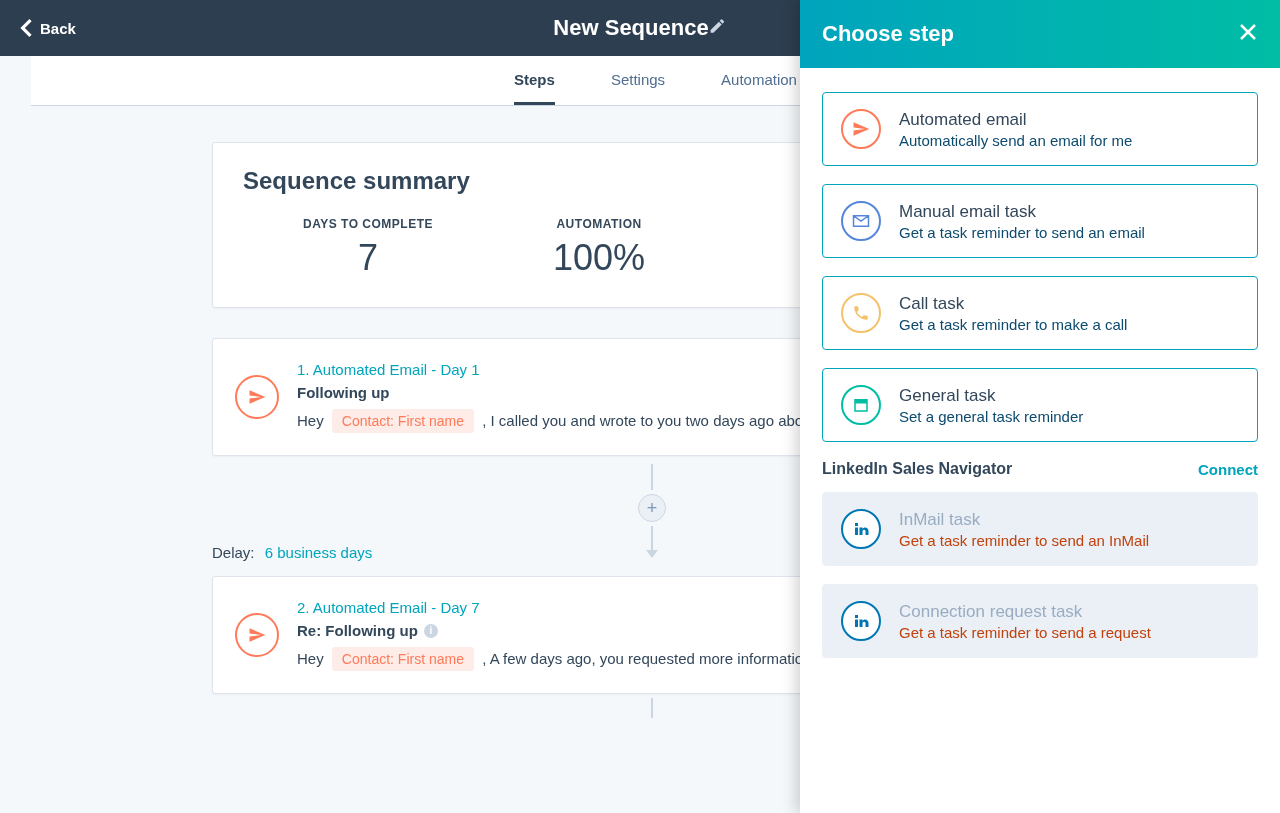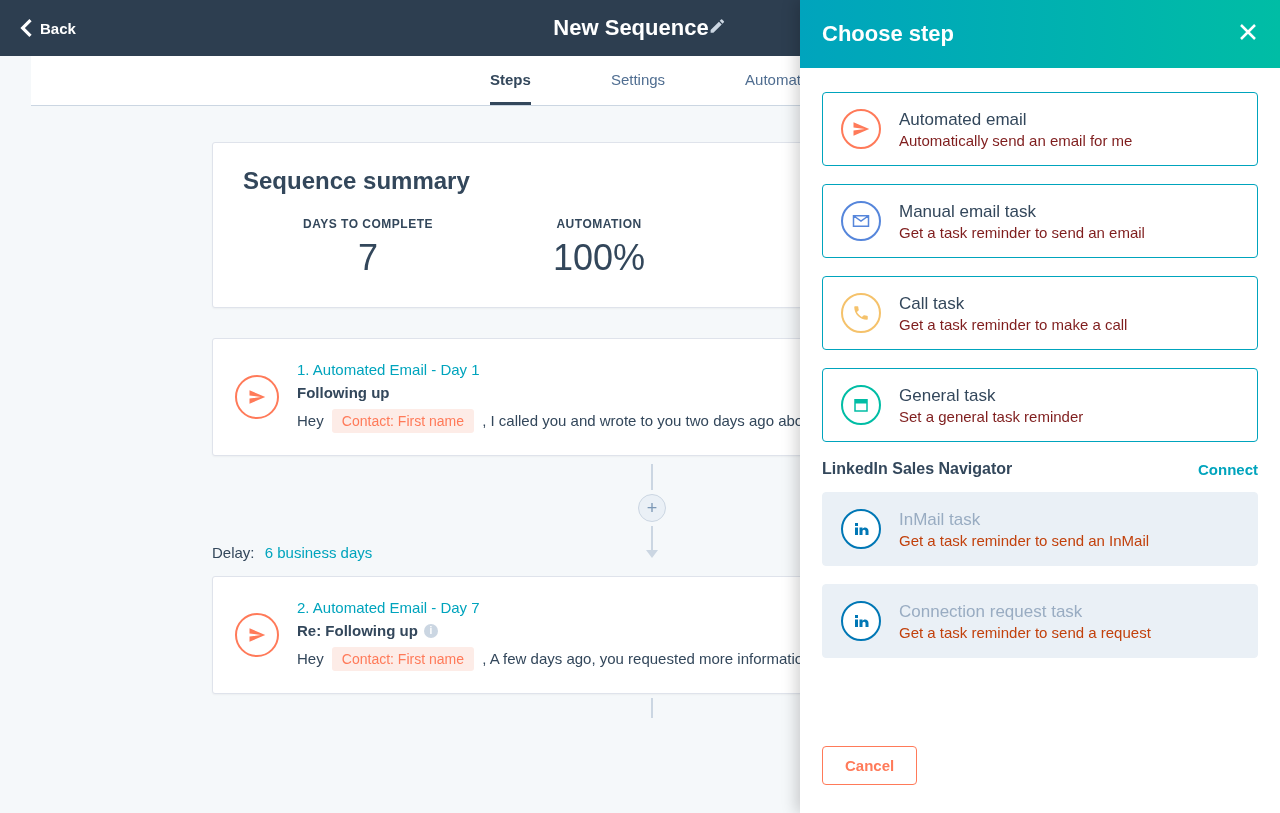--- a/index.html
+++ b/index.html
@@ -25,21 +25,21 @@
 
   
   .topbar{height:56px;background:var(--navy-dark);display:flex;align-items:center;color:#fff;position:relative;}
   .back-btn{display:flex;align-items:center;gap:8px;margin-left:20px;cursor:pointer;font-weight:600;font-size:15px;}
   .back-btn svg{width:12px;height:18px;}
   .title-wrap{position:absolute;left:50%;transform:translateX(-50%);display:flex;align-items:center;}
   .title-wrap h1{margin:0;font-size:22px;font-weight:600;color:#fff;}
   .title-wrap svg{width:18px;height:18px;fill:#cbd6e2;}
 
   
-  .tabbar{height:50px;background:#fff;border-bottom:1px solid var(--light-border);display:flex;justify-content:center;align-items:stretch;gap:80px;margin-left:31px;}
+  .tabbar{height:50px;background:#fff;border-bottom:1px solid var(--light-border);display:flex;justify-content:center;align-items:stretch;gap:56px;margin-left:31px;}
   .tab{display:flex;align-items:center;font-size:15px;color:#506e91;font-weight:500;border-bottom:3px solid transparent;cursor:pointer;}
   .tab.active{color:var(--navy);font-weight:600;border-bottom-color:var(--navy);}
 
   
   .main{position:absolute;left:0;right:0;top:106px;bottom:0;overflow:hidden;display:flex;justify-content:center;padding-left:24px;}
   .col{width:880px;padding-top:36px;}
 
   .card{background:#fff;border:1px solid #dfe3eb;border-radius:3px;padding:24px 30px 28px 30px;box-shadow:0 1px 2px rgba(0,0,0,0.04);}
   .summary h2{margin:0 0 22px 0;font-size:24px;font-weight:700;color:var(--text);}
   .stats{display:flex;gap:120px;padding-left:60px;}
@@ -76,21 +76,21 @@
   .panel{position:absolute;right:0;top:0;bottom:0;width:480px;background:#fff;box-shadow:-4px 0 14px rgba(0,0,0,0.18);display:flex;flex-direction:column;}
   .panel-head{height:68px;background:linear-gradient(90deg,#00a4bd 0%,#00bda5 100%);display:flex;align-items:center;justify-content:space-between;padding:0 22px;color:#fff;}
   .panel-head h2{margin:0;font-size:22px;font-weight:600;}
   .close-x{cursor:pointer;}
   .close-x svg{width:20px;height:20px;stroke:#fff;stroke-width:2.5;}
   .panel-body{flex:1;overflow:auto;padding:24px 22px 0 22px;}
   .opt{border:1.5px solid var(--teal);border-radius:4px;padding:16px 18px;display:flex;gap:18px;align-items:center;margin-bottom:18px;cursor:pointer;background:#fff;}
   .opt .ico{width:40px;height:40px;border-radius:50%;display:flex;align-items:center;justify-content:center;flex:none;}
   .opt .ico svg{width:18px;height:18px;}
   .opt-t{font-size:17px;font-weight:400;color:var(--text);margin-bottom:2px;}
-  .opt-d{font-size:15px;color:#7f1d1d;}
+  .opt-d{font-size:15px;color:#0c4a6e;}
   .ico.orange{border:2px solid var(--orange);}
   .ico.orange svg{fill:var(--orange);}
   .ico.blue{border:2px solid var(--blue);}
   .ico.blue svg{fill:var(--blue);}
   .ico.yellow{border:2px solid var(--yellow);}
   .ico.yellow svg{fill:var(--yellow);}
   .ico.mint{border:2px solid var(--mint);}
   .ico.mint svg{fill:var(--mint);}
   .li-head{display:flex;align-items:center;justify-content:space-between;margin:18px 0 14px 0;}
   .li-head span{font-size:16px;font-weight:700;}
@@ -294,16 +294,13 @@
             <path d="M4 4h4v4H4zM4 10h4v10H4zM10 10h4v2c.7-1.3 2-2 3.5-2 2.5 0 4.5 2 4.5 4.5V20h-4v-5c0-1-.8-2-2-2s-2 1-2 2v5h-4V10z"></path>
           </svg>
       </div>
       <div>
         <div class="opt-t">Connection request task</div>
         <div class="opt-d">Get a task reminder to send a request</div>
       </div>
     </div>
   </div>
 
-  <div class="panel-foot">
-    <button class="cancel">Cancel</button>
-  </div>
 </div>
 
 </body></html>

